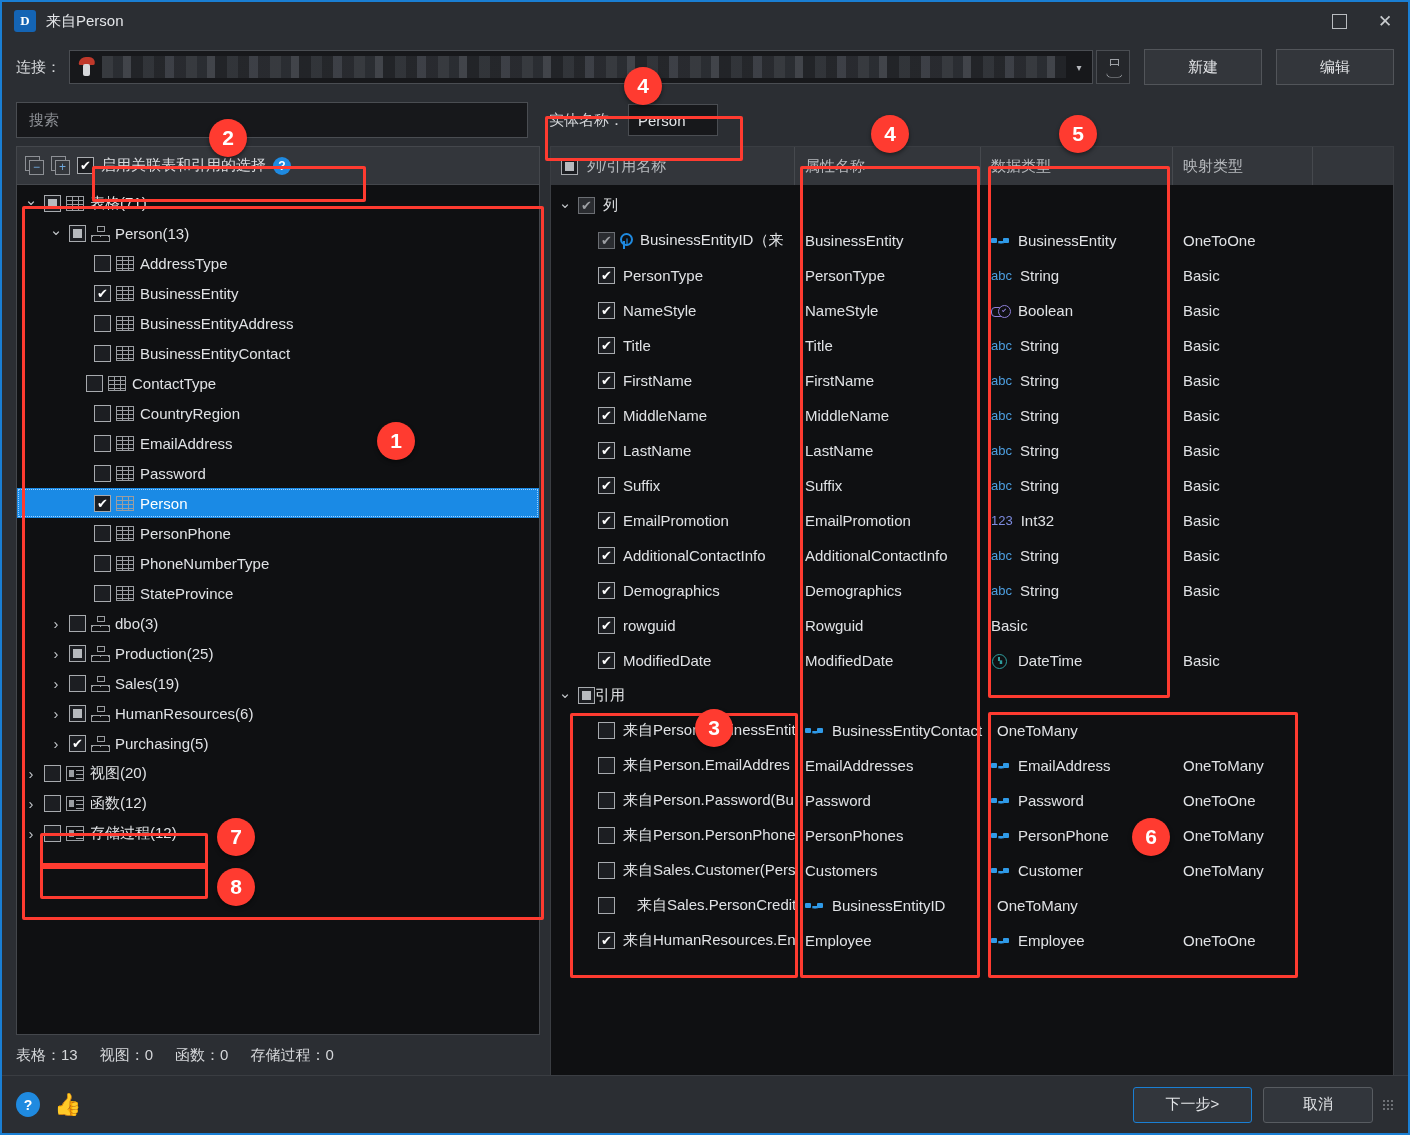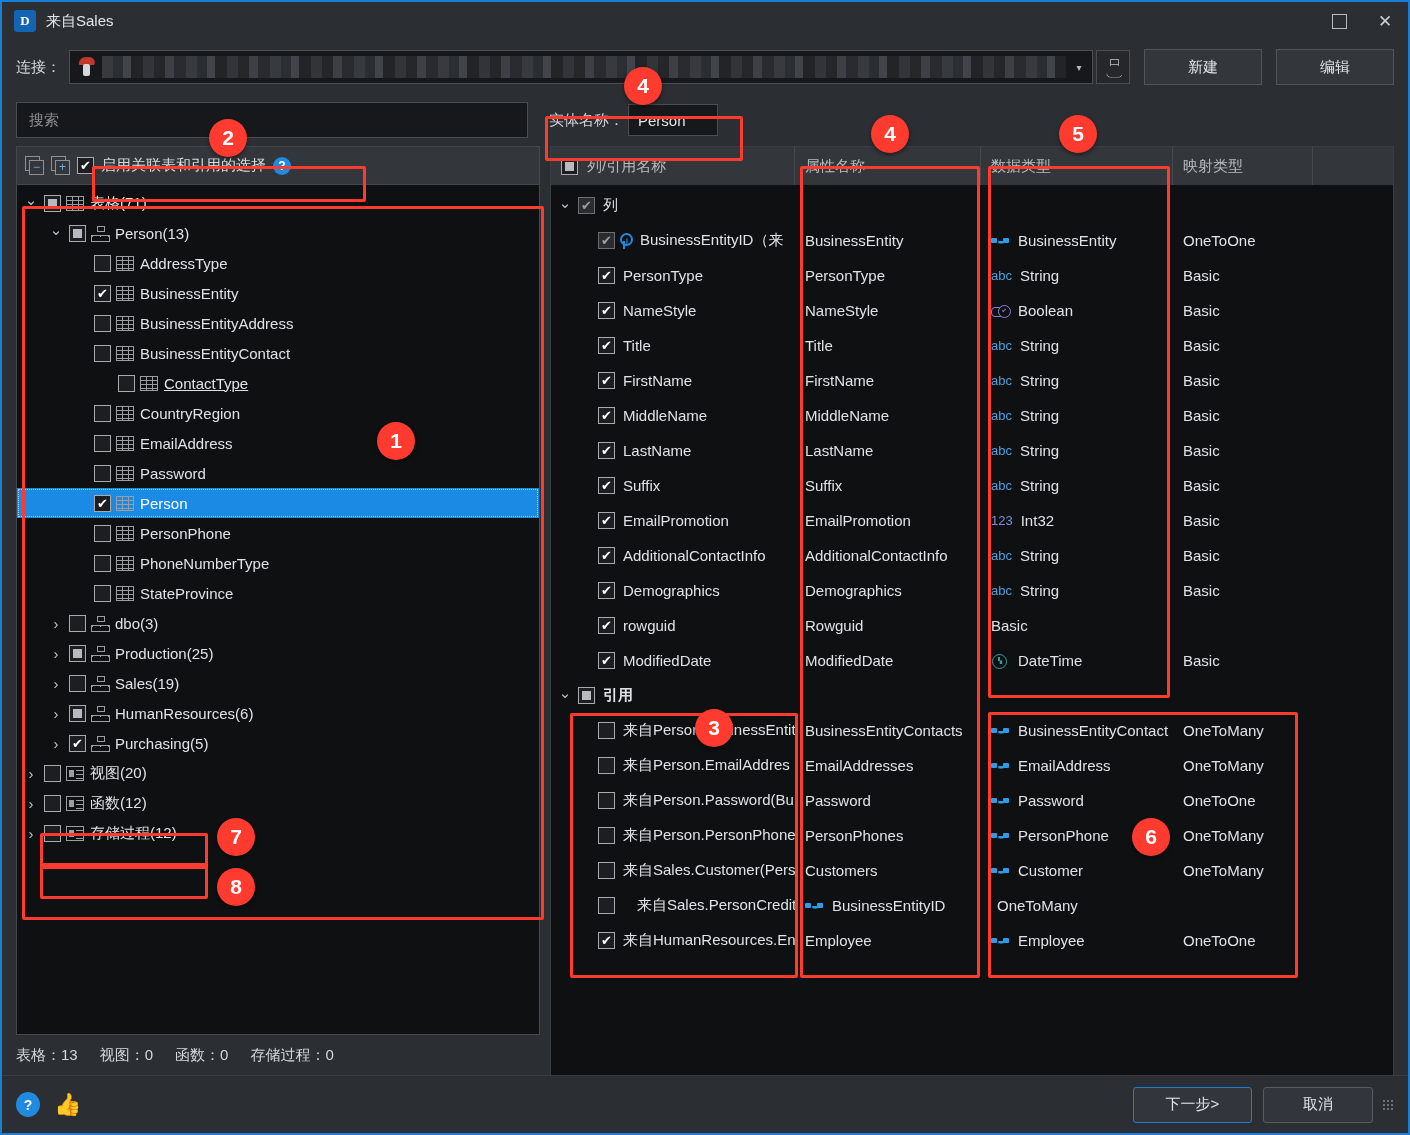--- a/index.html
+++ b/index.html
@@ -264,21 +264,21 @@
     box-shadow:0 2px 4px rgba(0,0,0,.45);
   }
 </style>
 </head>
 <body>
 
 <div class="window">
 
   <div class="titlebar">
     <div class="app-icon">D</div>
-    <div class="title-text">来自Sales</div>
+    <div class="title-text">来自Person</div>
     <div class="titlebar-spacer"></div>
     <div class="win-btn sq">
         <i></i>
       </div>
     <div class="win-btn">
         <span>✕</span>
       </div>
   </div>
 
   <div class="conn-row">
@@ -349,21 +349,21 @@
             <span class="cb " style="margin-left: 5px;"></span>
             <span class="ico table"></span>
             <span>BusinessEntityAddress</span>
           </div>
           <div class="trow" style="padding-left: 56px;">
             <span class="chev empty"></span>
             <span class="cb " style="margin-left: 5px;"></span>
             <span class="ico table"></span>
             <span>BusinessEntityContact</span>
           </div>
-          <div class="trow" style="padding-left: 80px; text-decoration: underline;">
+          <div class="trow" style="padding-left: 48px;">
             <span class="chev empty"></span>
             <span class="cb " style="margin-left: 5px;"></span>
             <span class="ico table"></span>
             <span>ContactType</span>
           </div>
           <div class="trow" style="padding-left: 56px;">
             <span class="chev empty"></span>
             <span class="cb " style="margin-left: 5px;"></span>
             <span class="ico table"></span>
             <span>CountryRegion</span>
@@ -650,33 +650,32 @@
             <div class="cell c3">
               <span class="dt-ico"></span>
               <span>DateTime</span>
             </div>
             <div class="cell c4">Basic</div>
           </div>
           <div class="grow">
             <div class="cell c1">
               <span class="chev" style="font-size: 15px; margin-top: -6px;">⌄</span>
               <span class="cb partial" style="margin-left: 5px;"></span>
-              <span style="margin-left: 8px; font-weight: bold;">引用</span>
+              <span style="">引用</span>
             </div>
             <div class="cell c2"></div>
             <div class="cell c3"></div>
             <div class="cell c4"></div>
           </div>
           <div class="grow">
             <div class="cell c1 ind1">
               <span class="chev empty"></span>
               <span class="cb" style="margin-left: 5px;"></span>
               <span style="margin-left: 8px;">来自Person.BusinessEntit</span>
             </div>
-            <div class="cell c2">BusinessEntityContacts</div>
             <div class="cell c3">
               <span class="rel-ico"></span>
               <span>BusinessEntityContact</span>
             </div>
             <div class="cell c4">OneToMany</div>
           </div>
           <div class="grow">
             <div class="cell c1 ind1">
               <span class="chev empty"></span>
               <span class="cb" style="margin-left: 5px;"></span>

